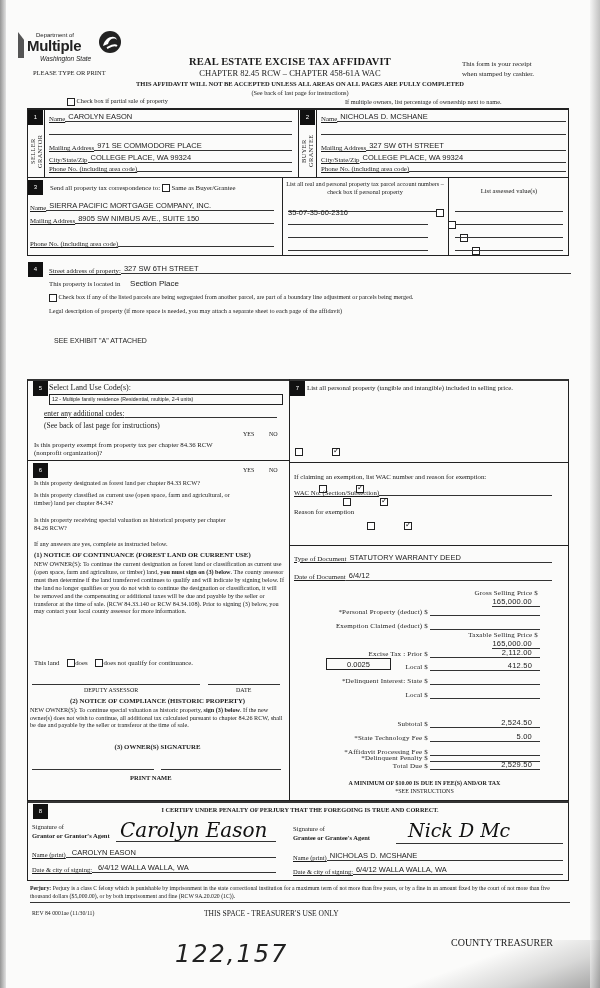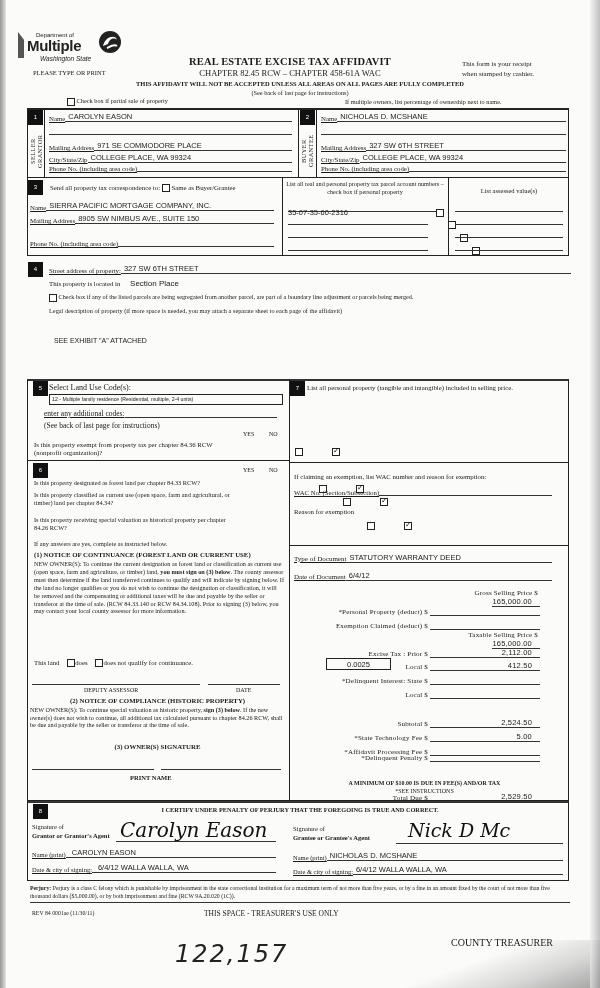--- a/index.html
+++ b/index.html
@@ -300,21 +300,21 @@
       <span class="v fill">2,524.50</span>
     </div>
   <div class="fee" style="top:729px;">
       <span class="l"><span>*State Technology Fee</span> <span>$</span></span>
       <span class="v fill">5.00</span>
     </div>
   <div class="fee" style="top:743px;">
       <span class="l"><span>*Affidavit Processing Fee</span> <span>$</span></span>
       <span class="v fill"></span>
     </div>
-  <div class="fee" style="top:789px;">
+  <div class="fee" style="top:757px;">
       <span class="l"><span>Total Due</span> <span>$</span></span>
       <span class="v fill">2,529.50</span>
     </div>
 
   <div class="abs bold center" style="left:292px;top:780px;width:265px;font-size:6px;">A MINIMUM OF $10.00 IS DUE IN FEE(S) AND/OR TAX</div>
   <div class="abs center" style="left:292px;top:788px;width:265px;font-size:6px;">*SEE INSTRUCTIONS</div>
 
   
   <div class="abs" style="left:27px;top:801px;width:542px;height:80px;border:1px solid #222;border-top:2px solid #333;"></div>
   <div class="abs num" style="left:33px;top:804px;">8</div>

